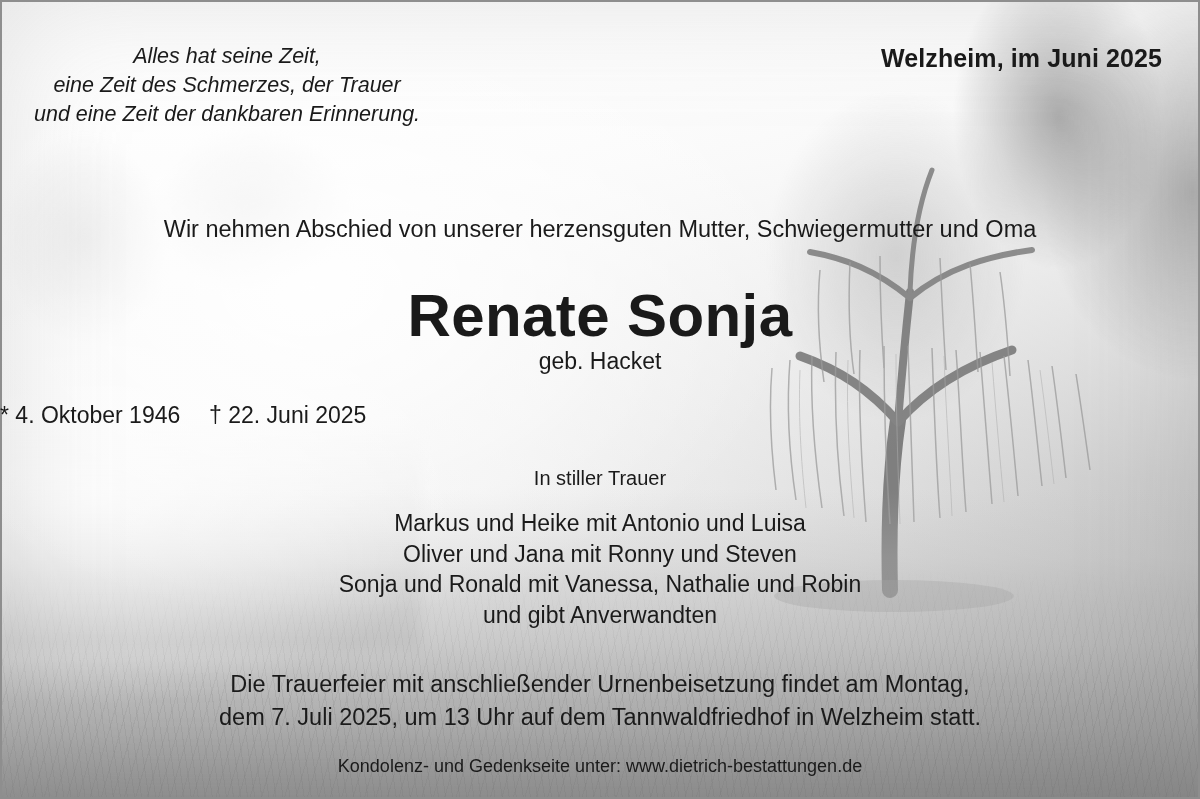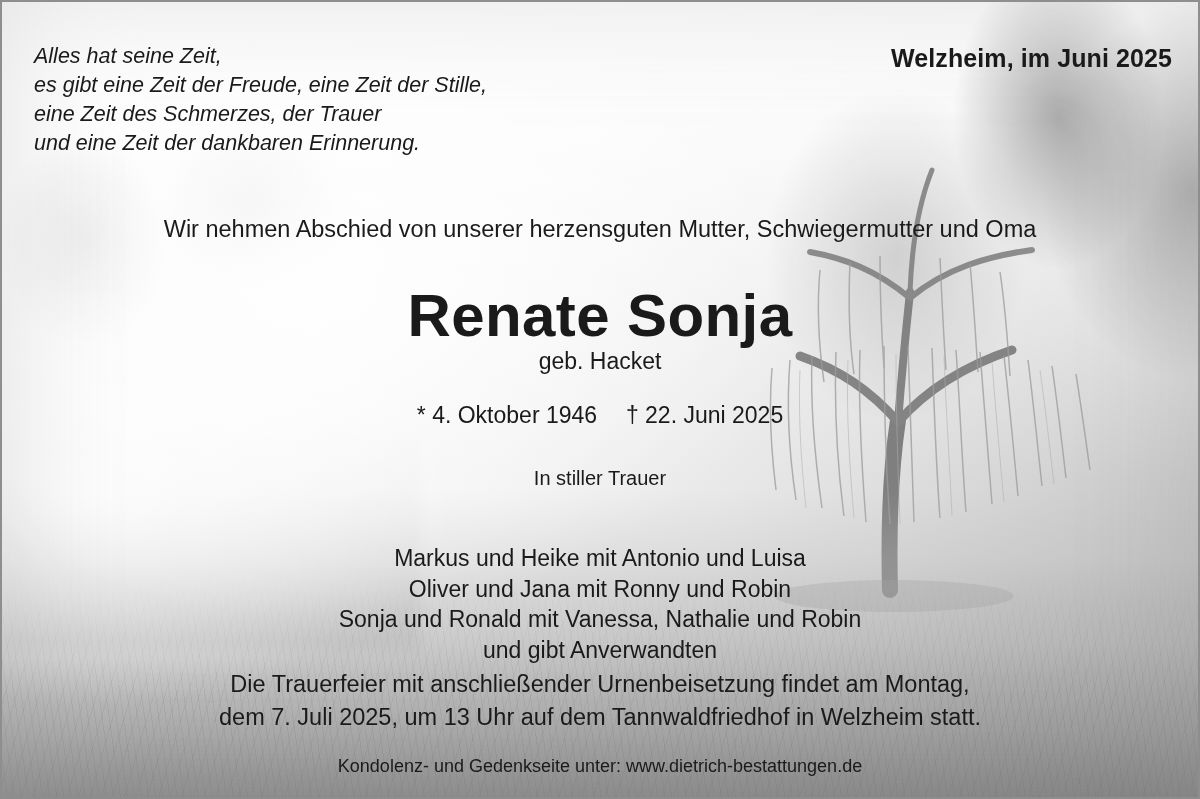--- a/index.html
+++ b/index.html
@@ -112,35 +112,36 @@
   }
 
   
   .content {
     position: absolute;
     inset: 0;
     padding: 0;
   }
   .place-date {
     position: absolute;
-    right: 28px;
+    right: 38px;
     top: 44px;
     font-size: 25px;
     font-weight: 700;
     letter-spacing: .1px;
     white-space: nowrap;
   }
   .verse {
     position: absolute;
     left: 34px;
     top: 42px;
     font-style: italic;
     font-size: 21.5px;
     line-height: 29px;
     font-weight: 400;
+    text-align: center;
   }
   .verse div { white-space: nowrap; }
   .intro {
     position: absolute;
     left: 0; right: 0;
     top: 216px;
     text-align: center;
     font-size: 23.5px;
     font-weight: 400;
   }
@@ -157,39 +158,38 @@
     position: absolute;
     left: 0; right: 0;
     top: 348px;
     text-align: center;
     font-size: 23px;
   }
   .dates {
     position: absolute;
     left: 0; right: 0;
     top: 402px;
-    text-align: center;
+    text-align: left;
     font-size: 23px;
   }
   .dates .sep { display: inline-block; width: 16px; }
   .mourning-head {
     position: absolute;
     left: 0; right: 0;
     top: 467px;
     text-align: center;
     font-size: 20px;
   }
   .mourners {
     position: absolute;
     left: 0; right: 0;
     top: 508px;
     text-align: center;
     font-size: 23px;
     line-height: 30.5px;
-    margin-top: 35px;
   }
   .ceremony {
     position: absolute;
     left: 0; right: 0;
     top: 668px;
     text-align: center;
     font-size: 23.5px;
     line-height: 33px;
   }
   .condolence {
@@ -261,42 +261,41 @@
   <div class="bg-fog"></div>
   <div class="bg-vignette"></div>
   <div class="border-frame"></div>
 
   <div class="content">
 
     <div class="place-date">Welzheim, im Juni 2025</div>
 
     <div class="verse">
       <div>Alles hat seine Zeit,</div>
-      <div>es gibt eine Zeit der Freude, eine Zeit der Stille,</div>
       <div>eine Zeit des Schmerzes, der Trauer</div>
       <div>und eine Zeit der dankbaren Erinnerung.</div>
     </div>
 
     <div class="intro">Wir nehmen Abschied von unserer herzensguten Mutter, Schwiegermutter und Oma</div>
 
     <div class="name">Renate Sonja</div>
 
     <div class="maiden">geb. Hacket</div>
 
     <div class="dates">
       <span>* 4. Oktober 1946</span>
       <span class="sep"></span>
       <span>† 22. Juni 2025</span>
     </div>
 
     <div class="mourning-head">In stiller Trauer</div>
 
     <div class="mourners">
       <div>Markus und Heike mit Antonio und Luisa</div>
-      <div>Oliver und Jana mit Ronny und Robin</div>
+      <div>Oliver und Jana mit Ronny und Steven</div>
       <div>Sonja und Ronald mit Vanessa, Nathalie und Robin</div>
       <div>und gibt Anverwandten</div>
     </div>
 
     <div class="ceremony">
       <div>Die Trauerfeier mit anschließender Urnenbeisetzung findet am Montag,</div>
       <div>dem 7. Juli 2025, um 13 Uhr auf dem Tannwaldfriedhof in Welzheim statt.</div>
     </div>
 
     <div class="condolence">Kondolenz- und Gedenkseite unter: www.dietrich-bestattungen.de</div>

